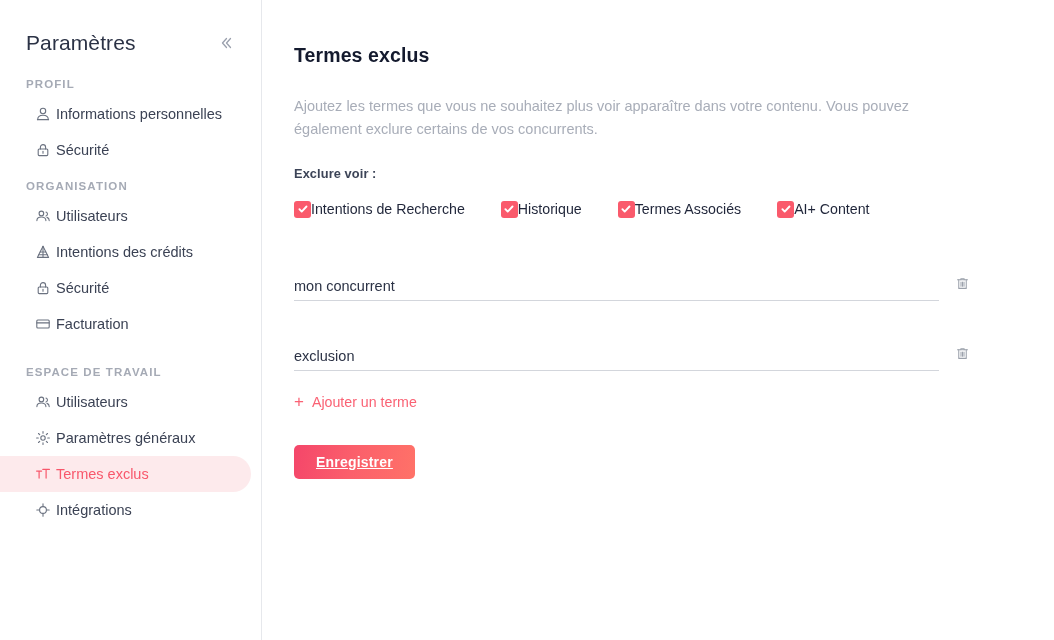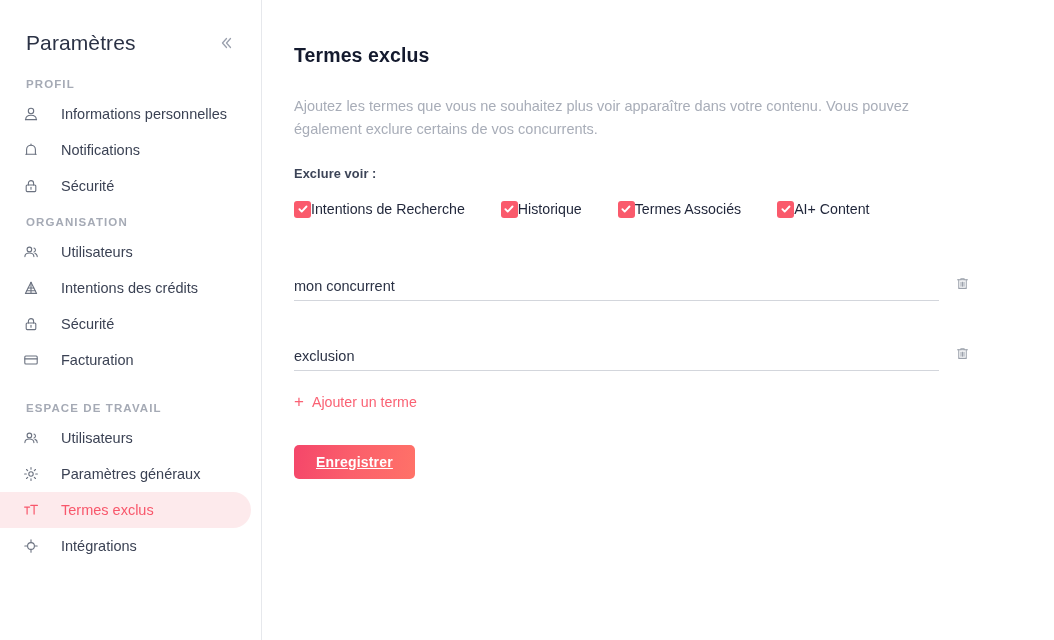--- a/index.html
+++ b/index.html
@@ -67,23 +67,23 @@
     font-weight: 700;
     letter-spacing: 1.1px;
     color: #a5aab5;
     padding: 0 0 6px 26px;
     text-transform: uppercase;
   }
 
   .nav-item {
     display: flex;
     align-items: center;
-    gap: 22px;
+    gap: 5px;
     height: 36px;
-    padding-left: 22px;
+    padding-left: 34px;
     cursor: pointer;
     color: #3b4254;
     font-size: 14.5px;
     border-radius: 0 18px 18px 0;
     margin-right: 10px;
     margin-bottom: 0px;
   }
 
   .nav-item + .nav-item { margin-top: 0; }
 
@@ -273,30 +273,20 @@
         <span class="nav-icon">
           <svg width="16" height="16" viewBox="0 0 16 16" fill="none" stroke="currentColor" stroke-width="1.1" stroke-linecap="round" stroke-linejoin="round">
             <circle cx="8" cy="5" r="2.7"></circle>
             <path d="M2.7 13.6c0-2.7 2.4-4.3 5.3-4.3s5.3 1.6 5.3 4.3"></path>
             <line x1="2.4" y1="13.6" x2="13.6" y2="13.6"></line>
           </svg>
         </span>
         <span>Informations personnelles</span>
       </div>
 
-      <div class="nav-item">
-        <span class="nav-icon">
-          <svg width="16" height="16" viewBox="0 0 16 16" fill="none" stroke="currentColor" stroke-width="1.1" stroke-linecap="round" stroke-linejoin="round">
-            <path d="M3.6 12.2V7.6a4.4 4.4 0 0 1 8.8 0v4.6"></path>
-            <line x1="2.8" y1="12.2" x2="13.2" y2="12.2"></line>
-            <path d="M8 3.2V2"></path>
-          </svg>
-        </span>
-        <span>Notifications</span>
-      </div>
 
       <div class="nav-item">
         <span class="nav-icon">
           <svg width="16" height="16" viewBox="0 0 16 16" fill="none" stroke="currentColor" stroke-width="1.1" stroke-linecap="round" stroke-linejoin="round">
             <rect x="3.2" y="7" width="9.6" height="6.6" rx="1"></rect>
             <path d="M5.4 7V5.2a2.6 2.6 0 0 1 5.2 0V7"></path>
             <line x1="8" y1="9.4" x2="8" y2="11.2"></line>
           </svg>
         </span>
         <span>Sécurité</span>

